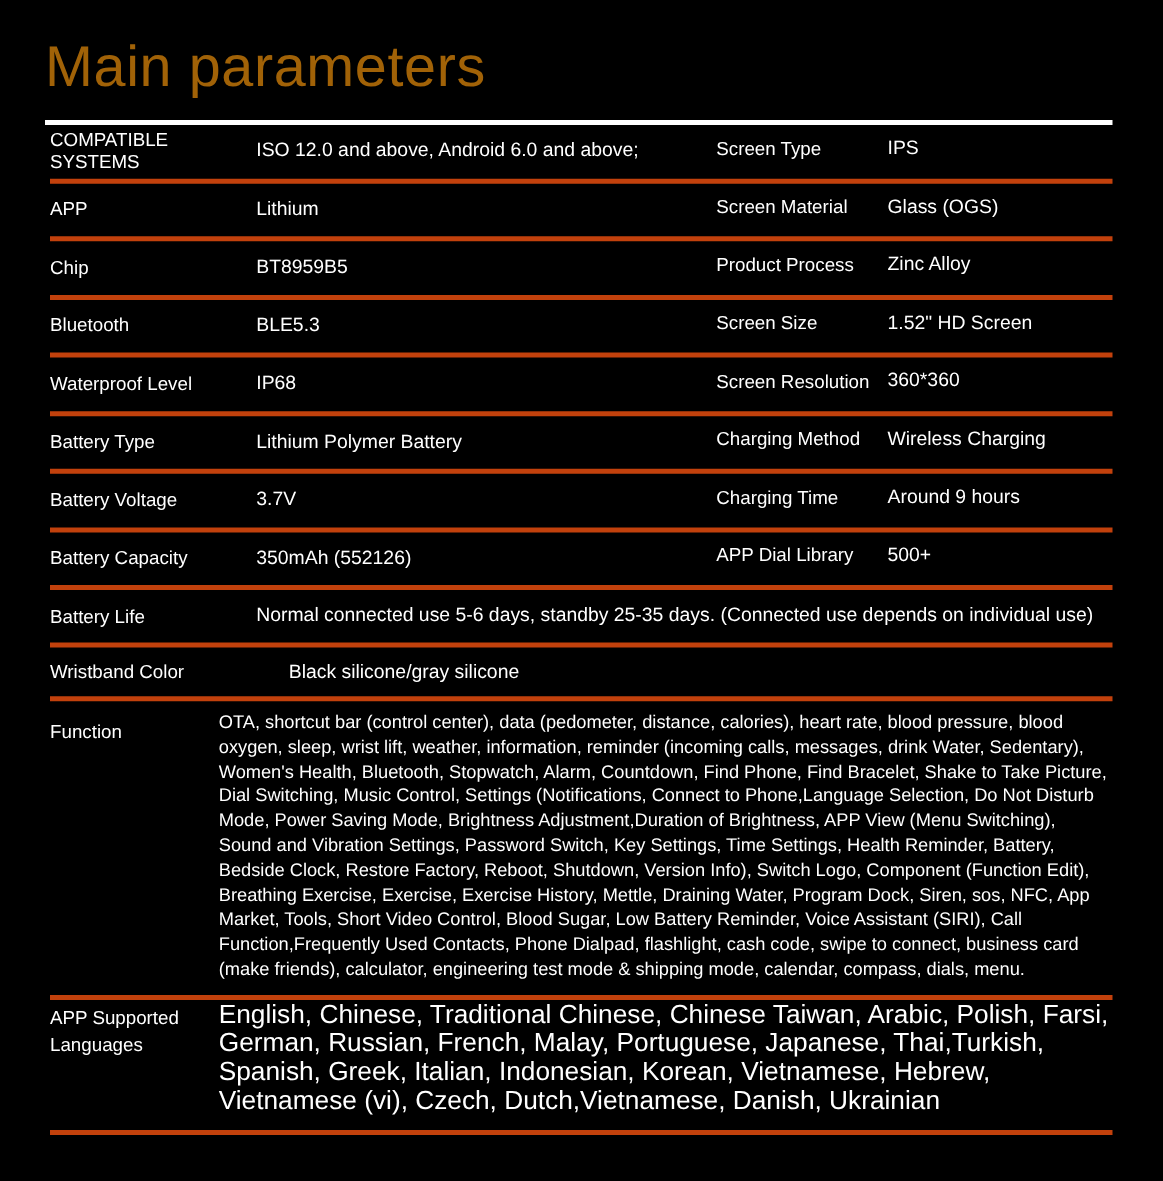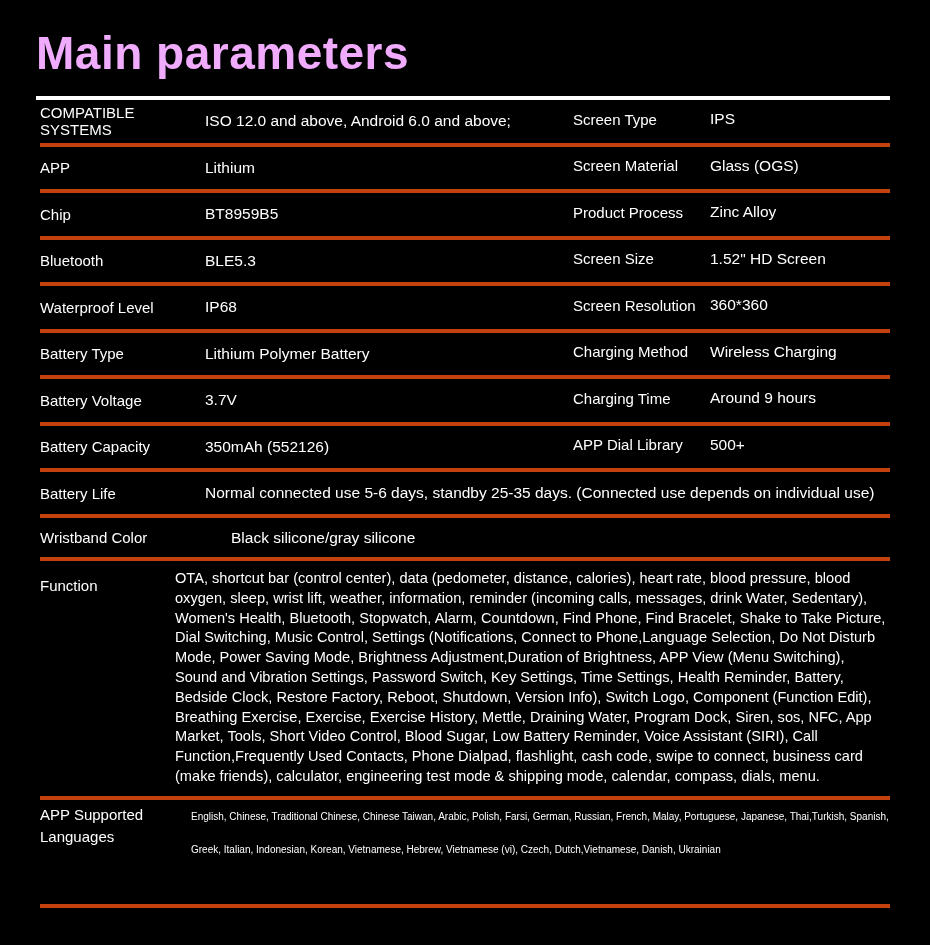--- a/index.html
+++ b/index.html
@@ -12,23 +12,23 @@
     color: #fff;
     font-family: "Liberation Sans", "DejaVu Sans", sans-serif;
     overflow: hidden;
   }
   .title {
     position: absolute;
     left: 36px;
     top: 26px;
     margin: 0;
     font-size: 46px;
-    font-weight: 700;
+    font-weight: 400;
     letter-spacing: 0.5px;
-    color: #f0abfc;
+    color: #a16207;
   }
   .title-rule {
     position: absolute;
     left: 36px;
     top: 96px;
     width: 854px;
     height: 4px;
     background: #fff;
   }
   .spec-table {
@@ -52,21 +52,21 @@
   .lbl { font-size: 15px; }
   .val { font-size: 15.5px; }
   .rcell { transform: translateY(-2px); }
   .row.bl { height: 46px; }
   .row.wb { height: 43px; gap: 26px; }
   .row.fn { height: 239px; align-items: start; padding-top: 8px; }
   .row.fn .lbl { padding-top: 8px; }
   .row.fn .val { font-size: 14.6px; line-height: 19.8px; }
   .row.lang { height: 108px; align-items: start; padding-top: 0; }
   .row.lang .lbl { line-height: 22px; padding-top: 4px; max-width: 112px; }
-  .row.lang .val { font-size: 10px; line-height: 33px; margin-left: 16px; }
+  .row.lang .val { font-size: 21px; line-height: 23px; }
 </style>
 </head>
 <body>
 
 <div class="page">
   <h1 class="title">Main parameters</h1>
   <div class="title-rule"></div>
 
   <div class="spec-table">
 

